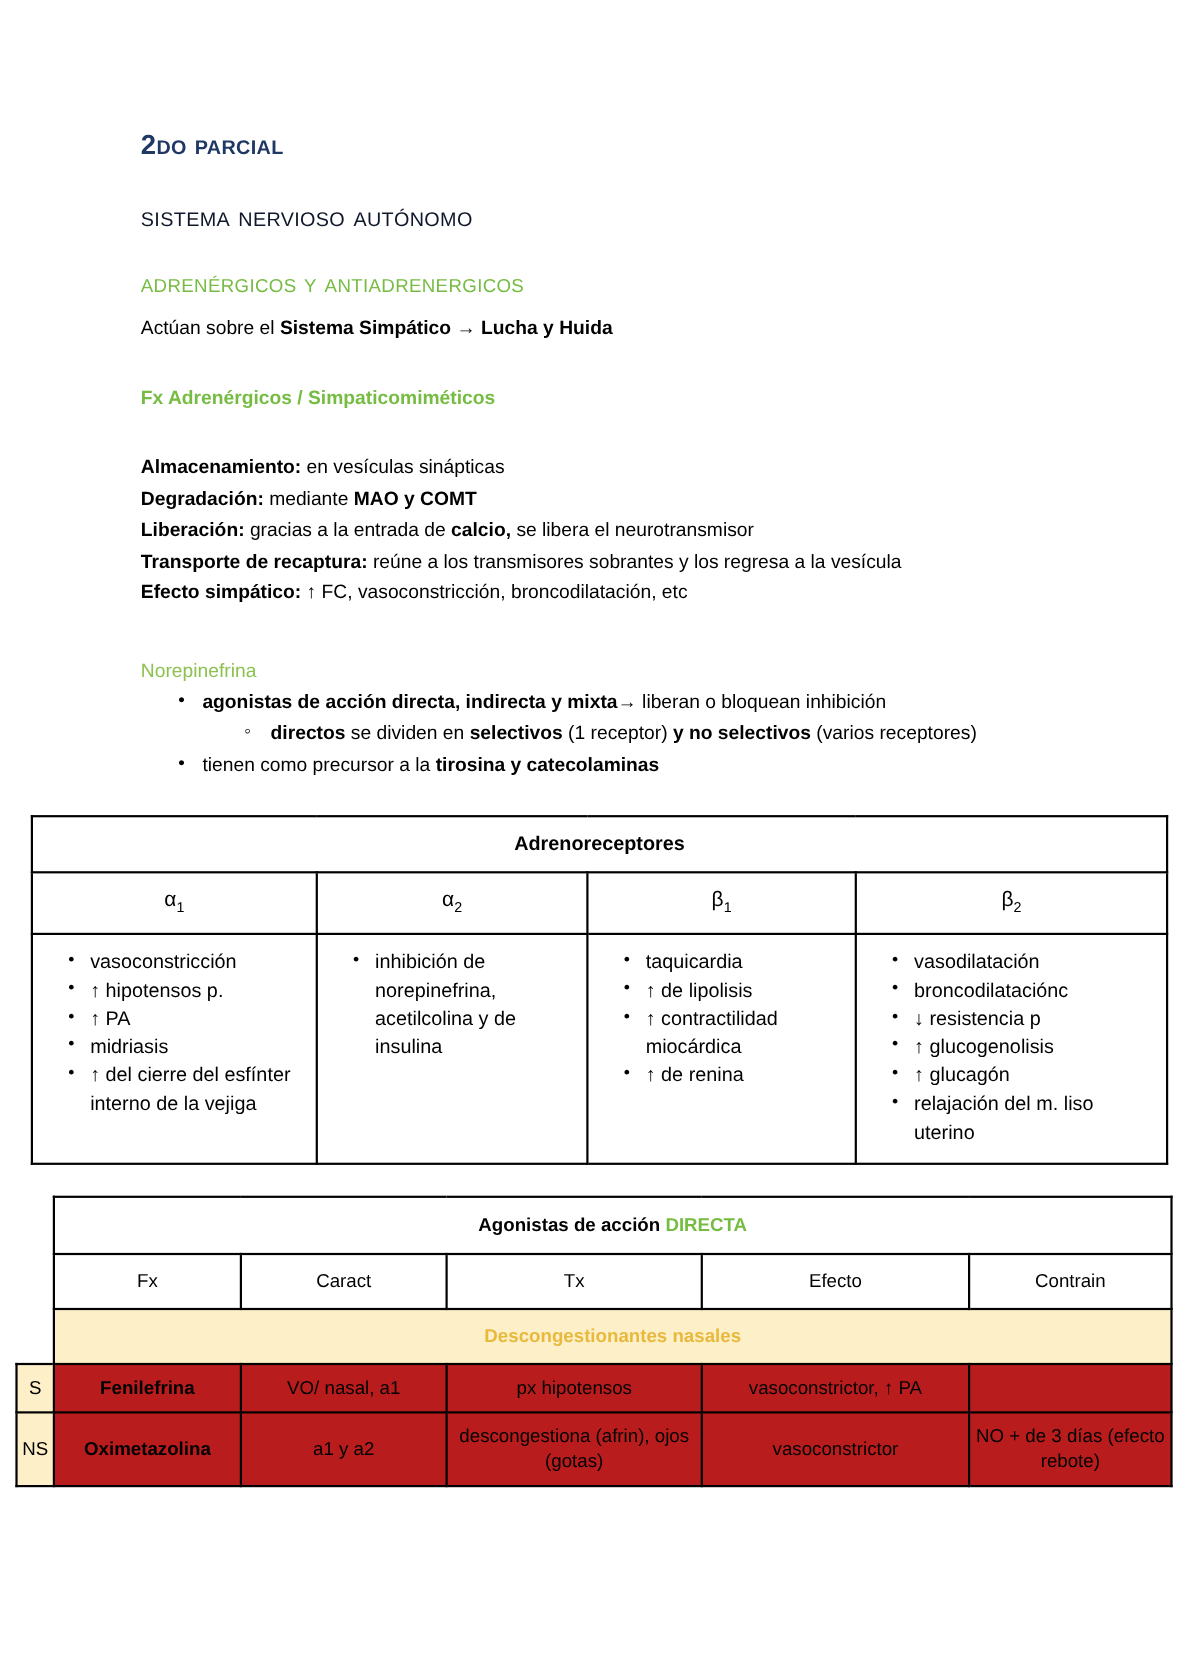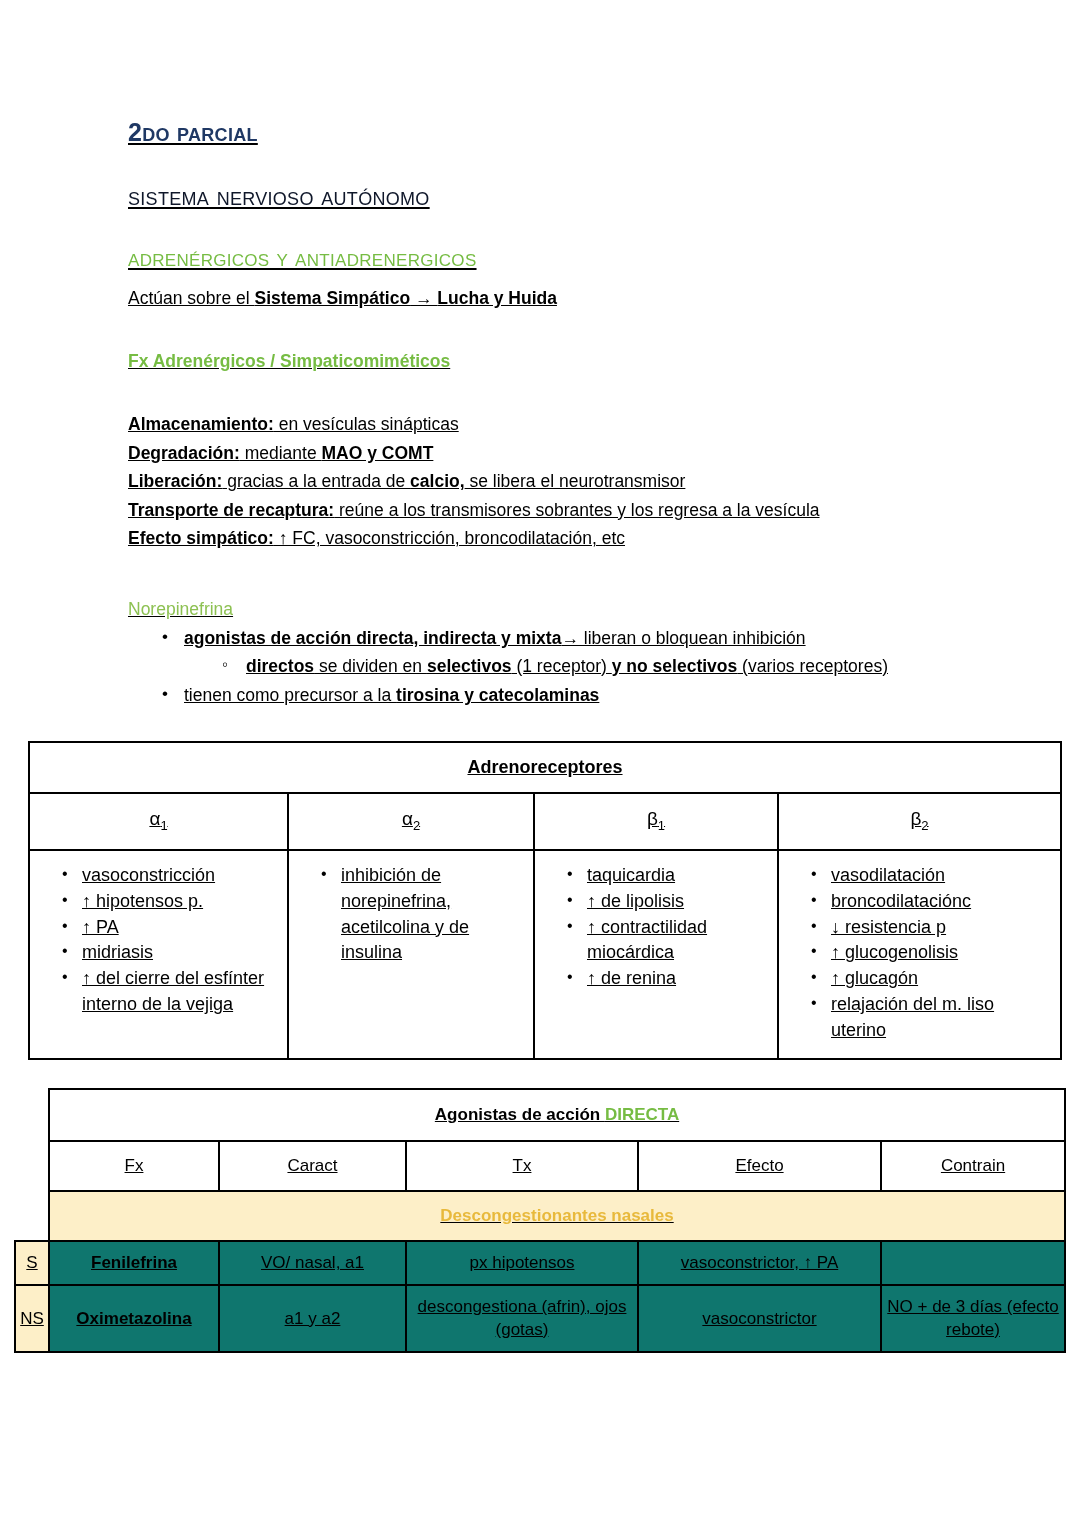--- a/index.html
+++ b/index.html
@@ -14,21 +14,20 @@
     color: #000000;
     position: relative;
     overflow: hidden;
   }
   .page {
     position: relative;
     width: 1080px;
     height: 1525px;
     box-sizing: border-box;
     padding: 118px 0 0 0;
-    text-decoration: underline;
   }
   .content {
     margin-left: 128px;
     margin-right: 110px;
   }
 
   
   h1.doc-h1 {
     font-size: 25px;
     font-weight: bold;
@@ -201,21 +200,21 @@
   }
   .t2-title .accent { color: #76bc43; }
   .t2-colhdr { font-size: 18px; padding: 13px 4px !important; }
   .band {
     background: #fdefc8;
     color: #e8b93c;
     font-weight: bold;
     font-size: 18px;
     padding: 13px 4px !important;
   }
-  .cream { background: #0f766e; }
+  .cream { background: #b91c1c; }
   .bold-cell { font-weight: bold; font-size: 18px; }
 </style>
 </head>
 <body>
 
 <div class="page">
   <div class="content">
 
     <h1 class="doc-h1">2do parcial</h1>
     <h2 class="doc-h2">sistema nervioso autónomo</h2>

